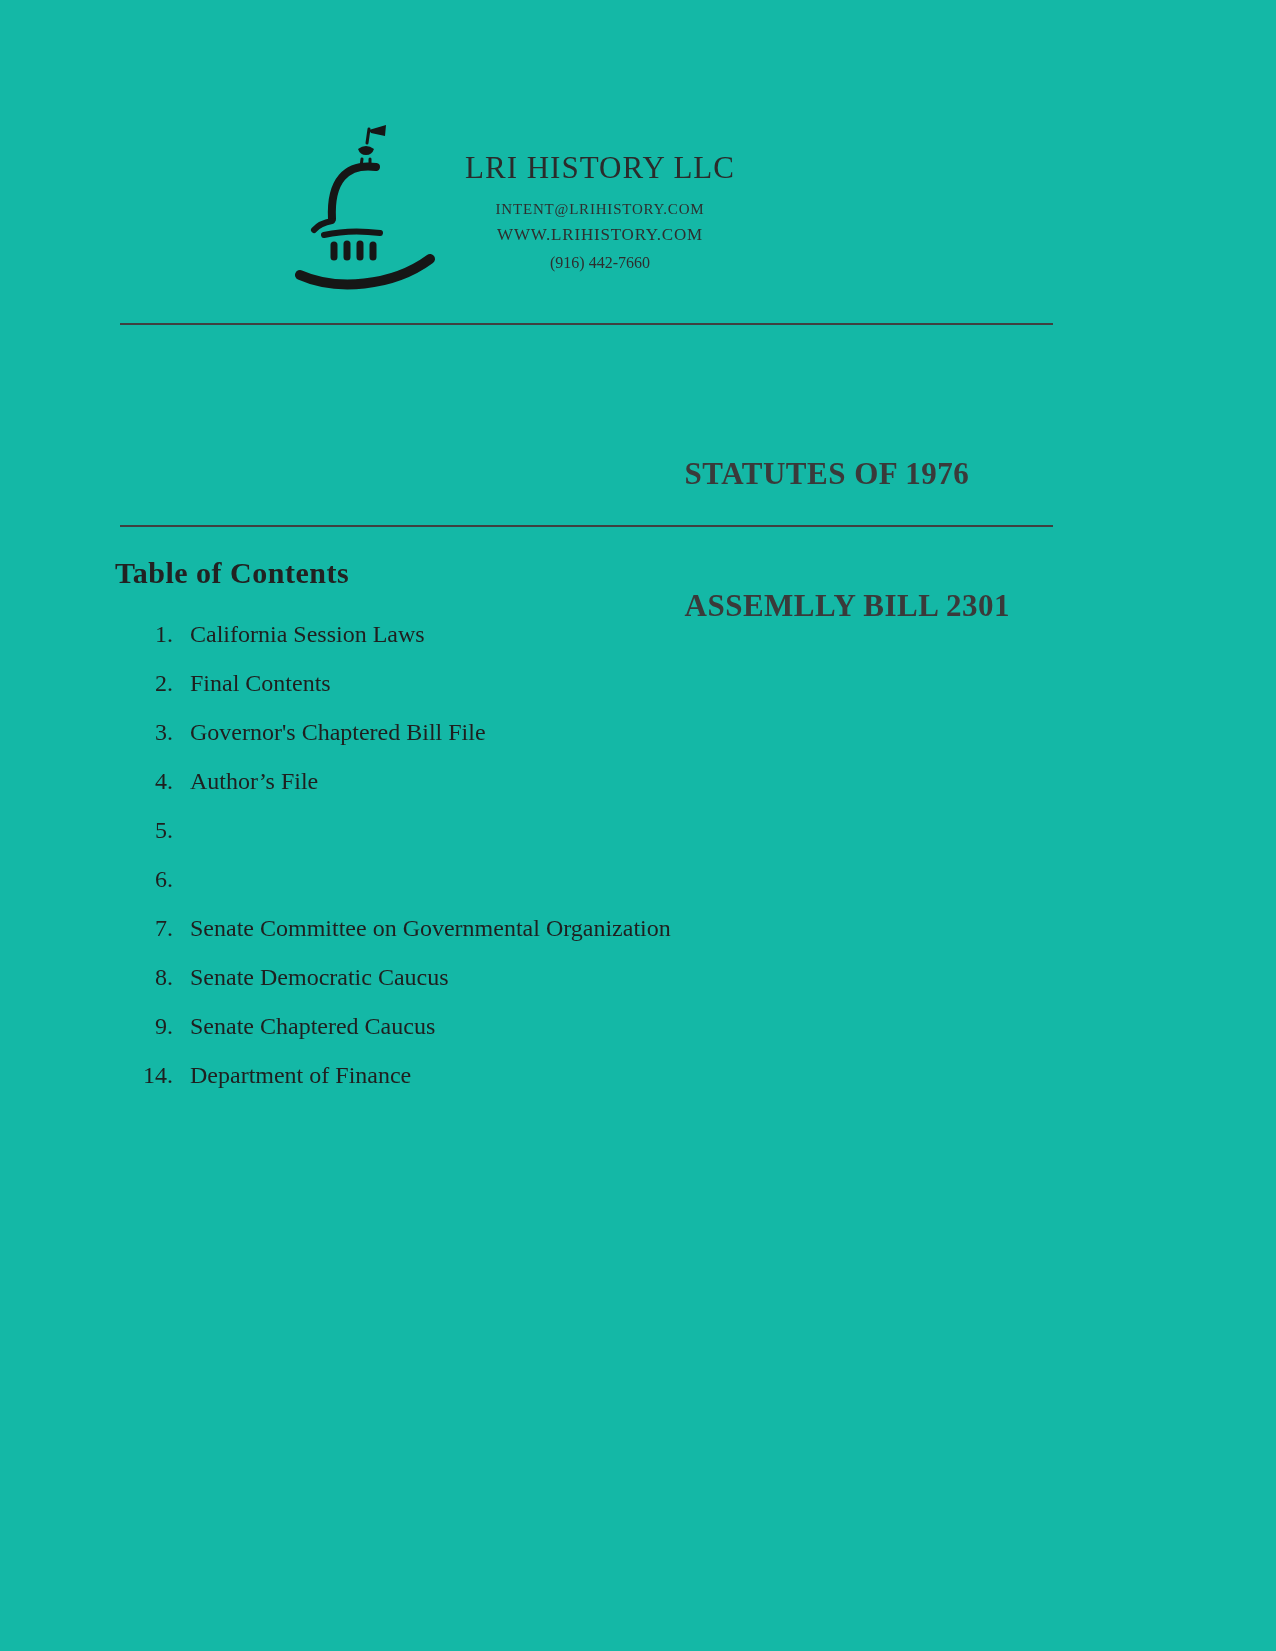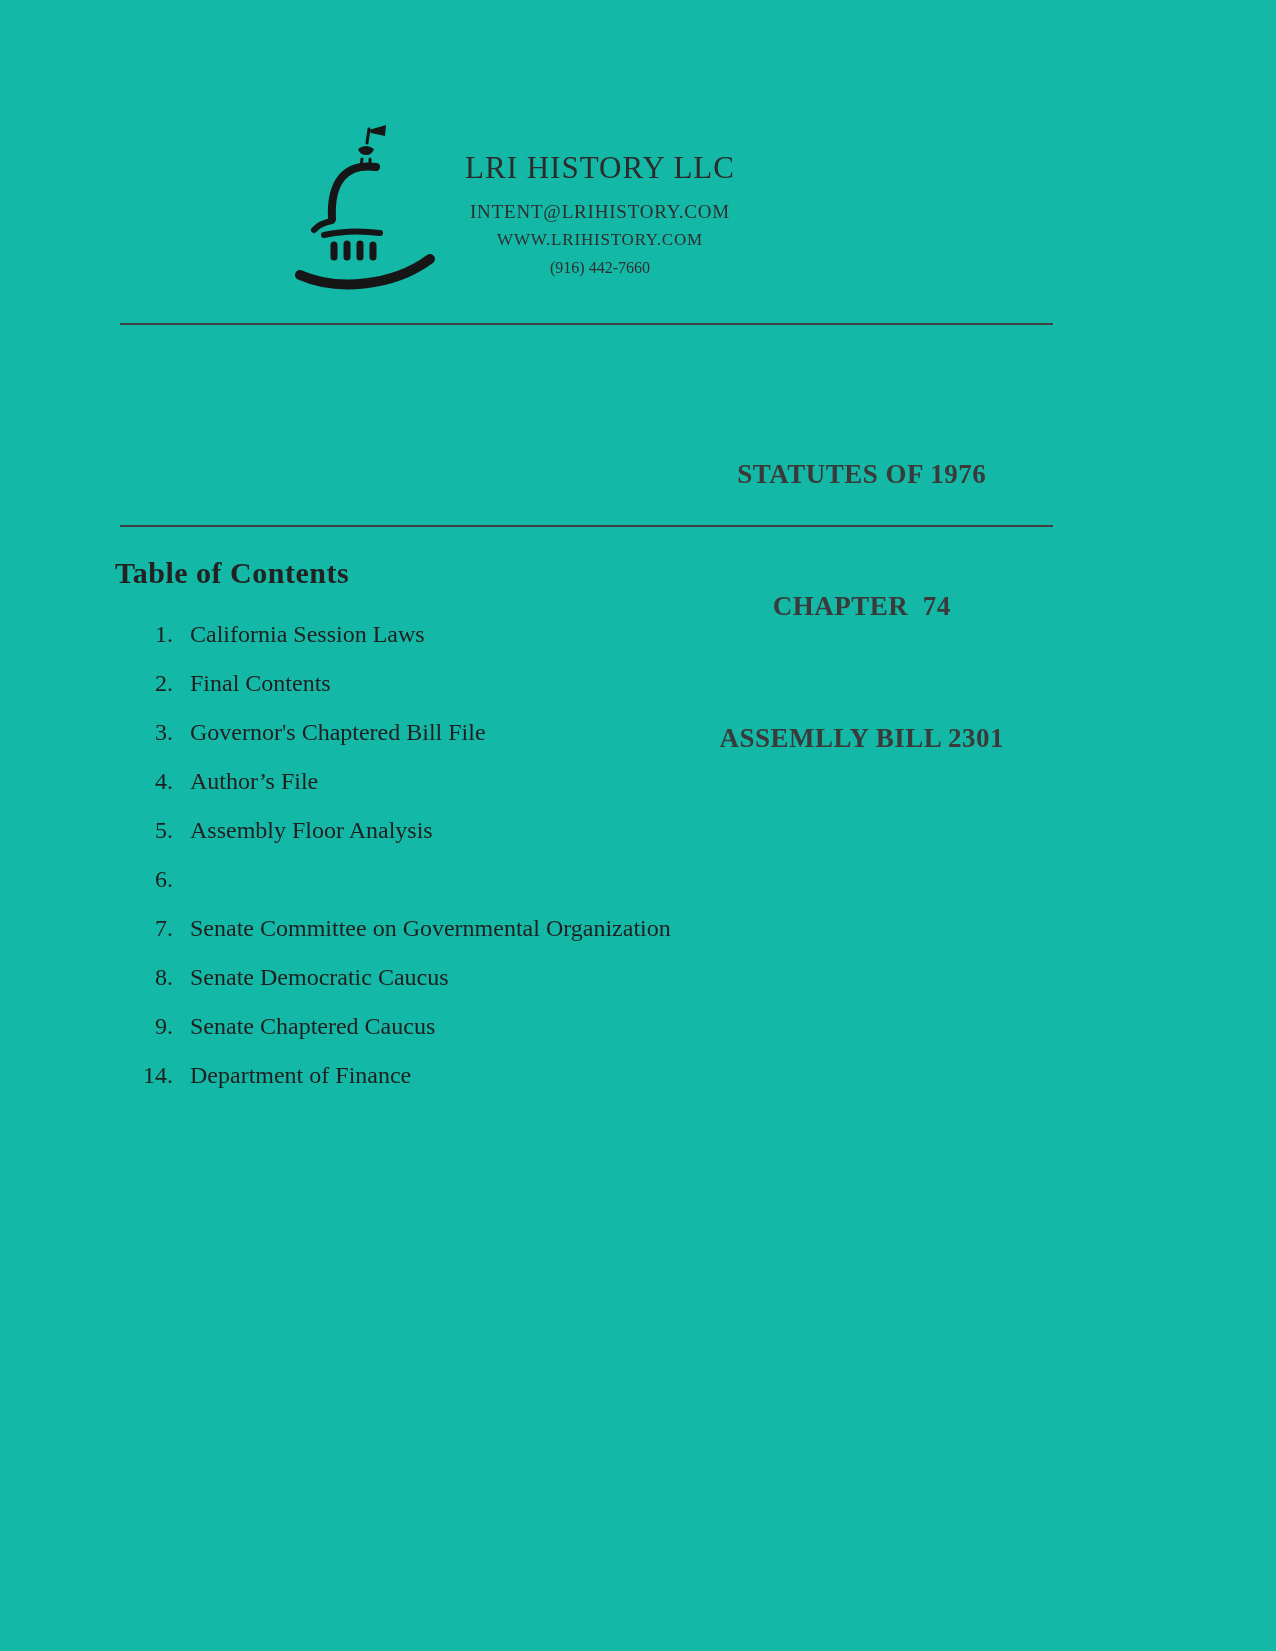--- a/index.html
+++ b/index.html
@@ -35,21 +35,21 @@
     width: 350px;
     text-align: center;
   }
   .company-name {
     font-size: 31px;
     letter-spacing: 1px;
     color: #2b2b2b;
   }
   .contact-email {
     margin-top: 15px;
-    font-size: 19px;
+    font-size: 15px;
     letter-spacing: 0.8px;
     color: #2e2e2e;
   }
   .contact-website {
     margin-top: 7px;
     font-size: 17px;
     letter-spacing: 0.8px;
     color: #2e2e2e;
   }
   .contact-phone {
@@ -65,25 +65,25 @@
     width: 933px;
     height: 0;
     border-top: 2px solid #404040;
   }
   .divider-top { top: 323px; }
   .divider-bottom { top: 525px; }
 
   
   .title-block {
     position: absolute;
-    right: 272px;
+    right: 266px;
     top: 364px;
-    text-align: center;
+    text-align: left;
     font-weight: bold;
-    font-size: 27px;
+    font-size: 31px;
     line-height: 44px;
     color: #3a3a3a;
     white-space: pre;
     letter-spacing: 0.5px;
   }
 
   
   .toc-heading {
     position: absolute;
     left: 115px;
@@ -150,21 +150,20 @@
     <div class="contact-email">INTENT@LRIHISTORY.COM</div>
     <div class="contact-website">WWW.LRIHISTORY.COM</div>
     <div class="contact-phone">(916) 442-7660</div>
   </div>
 
   <div class="divider divider-top"></div>
   <div class="divider divider-bottom"></div>
 
   <div class="title-block">
     <div>STATUTES OF 1976</div>
-    <div>CHAPTER  74</div>
     <div>ASSEMLLY BILL 2301</div>
   </div>
 
   <div class="toc-heading">Table of Contents</div>
 
   <div class="toc-list">
     <div class="toc-row">
       <span class="toc-num">1.</span>
       <span class="toc-label">California Session Laws</span>
     </div>
@@ -175,21 +174,20 @@
     <div class="toc-row">
       <span class="toc-num">3.</span>
       <span class="toc-label">Governor's Chaptered Bill File</span>
     </div>
     <div class="toc-row">
       <span class="toc-num">4.</span>
       <span class="toc-label">Author’s File</span>
     </div>
     <div class="toc-row">
       <span class="toc-num">5.</span>
-      <span class="toc-label">Assembly Floor Analysis</span>
     </div>
     <div class="toc-row">
       <span class="toc-num">6.</span>
     </div>
     <div class="toc-row">
       <span class="toc-num">7.</span>
       <span class="toc-label">Senate Committee on Governmental Organization</span>
     </div>
     <div class="toc-row">
       <span class="toc-num">8.</span>

